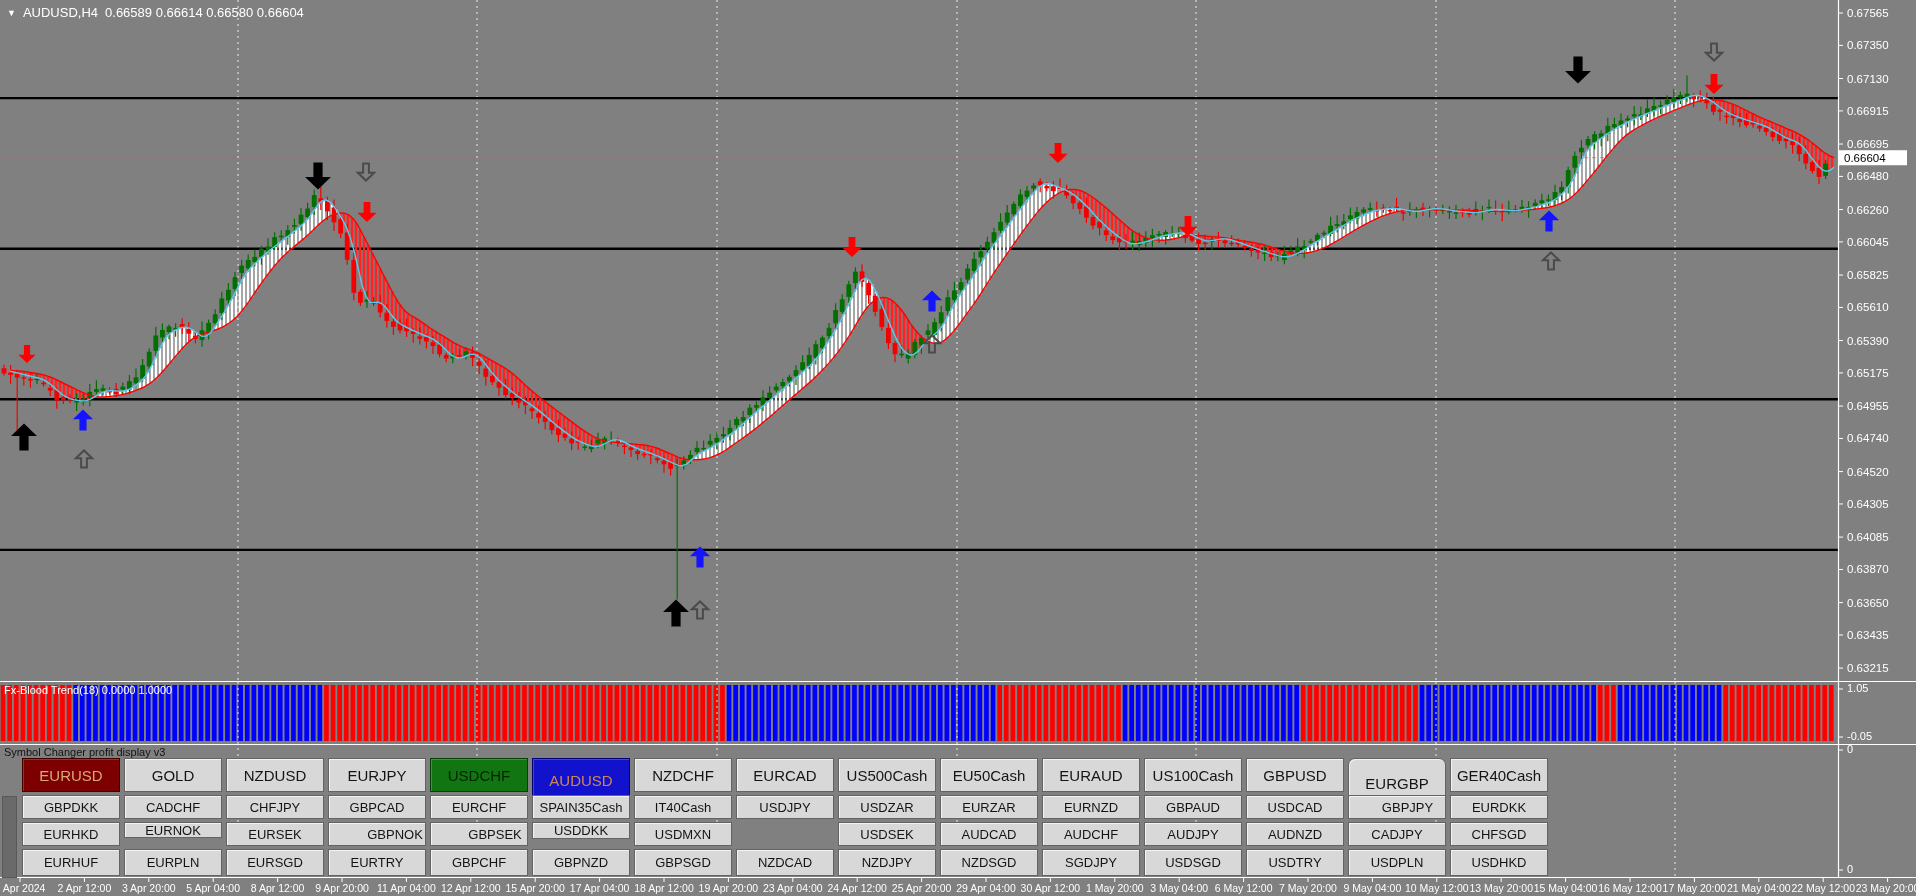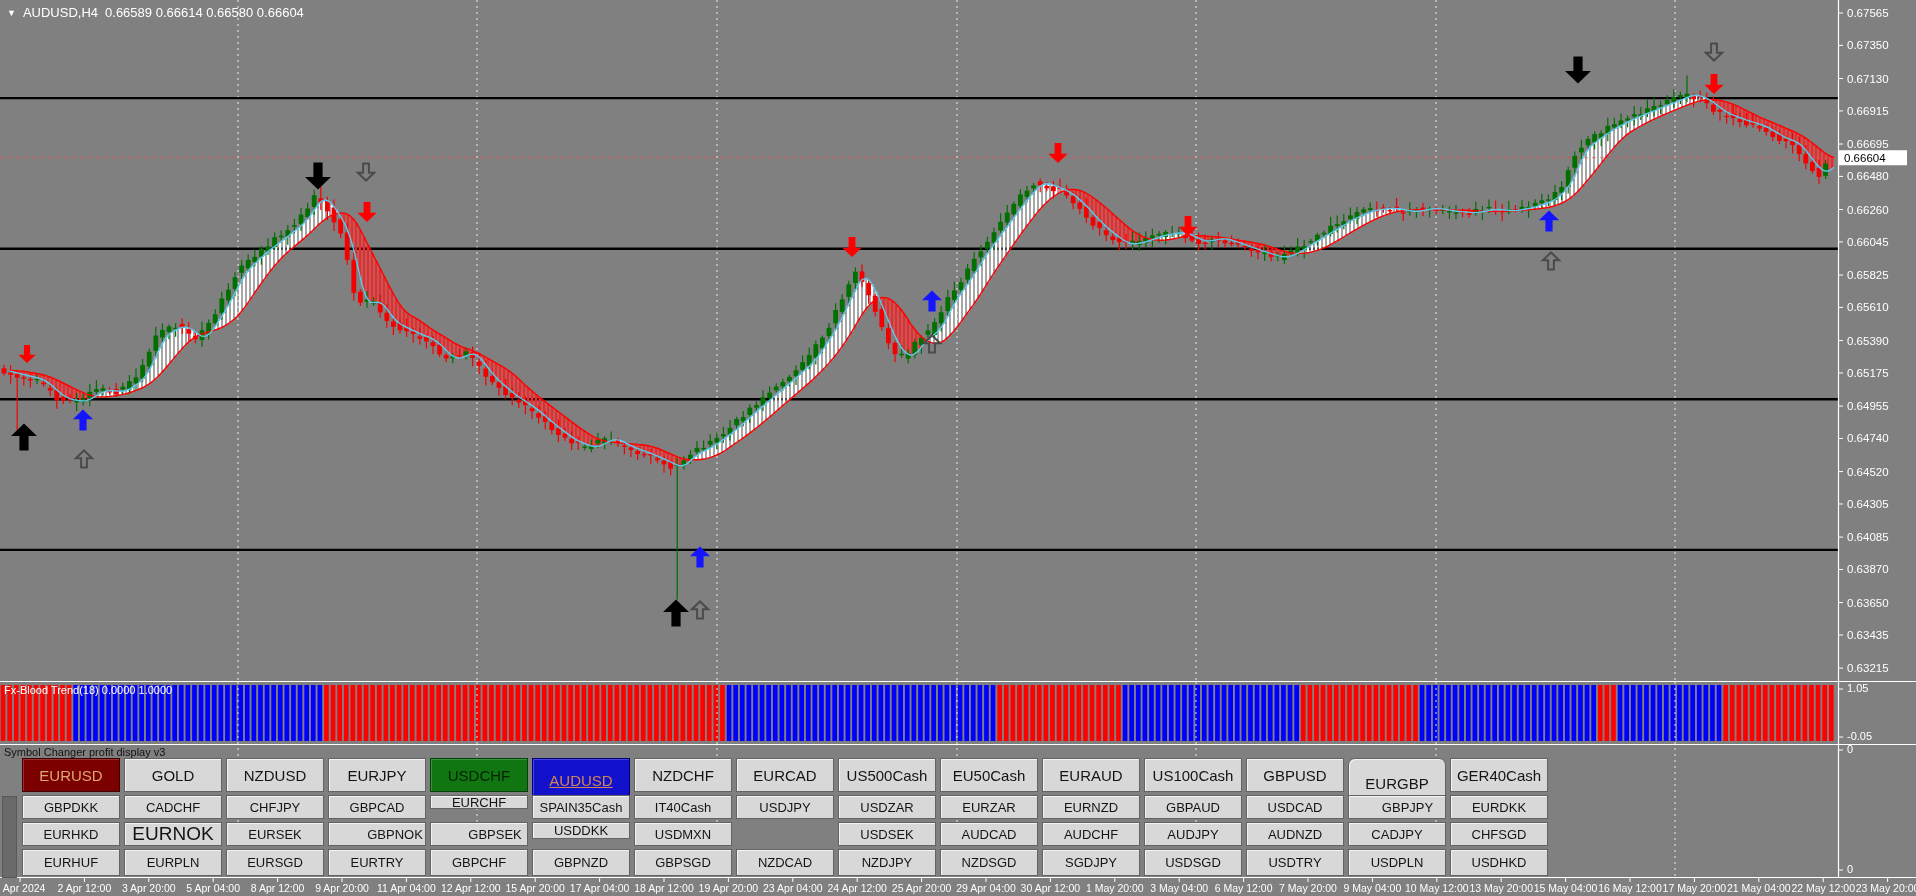--- a/index.html
+++ b/index.html
@@ -1487,51 +1487,51 @@
   <div class="fx-label">Fx-Blood Trend(18) 0.0000 1.0000</div>
   <div class="sc-label">Symbol Changer profit display v3</div>
   <div class="handle"></div>
   <div id="btn-rows">
       <div class="btn-row" style="top: 758px;">
         <button class="sym-btn dark-red" style="height: 34px; font-size: 15px;">EURUSD</button>
         <button class="sym-btn" style="height: 34px; font-size: 15px;">GOLD</button>
         <button class="sym-btn" style="height: 34px; font-size: 15px;">NZDUSD</button>
         <button class="sym-btn" style="height: 34px; font-size: 15px;">EURJPY</button>
         <button class="sym-btn green" style="height: 34px; font-size: 15px;">USDCHF</button>
-        <button class="sym-btn blue" style="height: 44px; font-size: 15px; text-decoration: underline;">AUDUSD</button>
+        <button class="sym-btn blue" style="height: 44px; font-size: 15px;">AUDUSD</button>
         <button class="sym-btn" style="height: 34px; font-size: 15px;">NZDCHF</button>
         <button class="sym-btn" style="height: 34px; font-size: 15px;">EURCAD</button>
         <button class="sym-btn" style="height: 34px; font-size: 15px;">US500Cash</button>
         <button class="sym-btn" style="height: 34px; font-size: 15px;">EU50Cash</button>
         <button class="sym-btn" style="height: 34px; font-size: 15px;">EURAUD</button>
         <button class="sym-btn" style="height: 34px; font-size: 15px;">US100Cash</button>
         <button class="sym-btn" style="height: 34px; font-size: 15px;">GBPUSD</button>
         <button class="sym-btn" style="height: 50px; font-size: 15px; border-radius: 7px;">EURGBP</button>
         <button class="sym-btn" style="height: 34px; font-size: 15px;">GER40Cash</button>
       </div>
       <div class="btn-row" style="top: 795px;">
         <button class="sym-btn" style="height: 24px; font-size: 13px;">GBPDKK</button>
         <button class="sym-btn" style="height: 24px; font-size: 13px;">CADCHF</button>
         <button class="sym-btn" style="height: 24px; font-size: 13px;">CHFJPY</button>
         <button class="sym-btn" style="height: 24px; font-size: 13px;">GBPCAD</button>
-        <button class="sym-btn" style="height: 14px; font-size: 13px;">EURCHF</button>
+        <button class="sym-btn" style="height: 24px; font-size: 13px;">EURCHF</button>
         <button class="sym-btn" style="height: 24px; font-size: 13px;">SPAIN35Cash</button>
         <button class="sym-btn" style="height: 24px; font-size: 13px;">IT40Cash</button>
         <button class="sym-btn" style="height: 24px; font-size: 13px;">USDJPY</button>
         <button class="sym-btn" style="height: 24px; font-size: 13px;">USDZAR</button>
         <button class="sym-btn" style="height: 24px; font-size: 13px;">EURZAR</button>
         <button class="sym-btn" style="height: 24px; font-size: 13px;">EURNZD</button>
         <button class="sym-btn" style="height: 24px; font-size: 13px;">GBPAUD</button>
         <button class="sym-btn" style="height: 24px; font-size: 13px;">USDCAD</button>
         <button class="sym-btn" style="height: 24px; font-size: 13px; padding-left: 21px;">GBPJPY</button>
         <button class="sym-btn" style="height: 24px; font-size: 13px;">EURDKK</button>
       </div>
       <div class="btn-row" style="top: 822px;">
         <button class="sym-btn" style="height: 24px; font-size: 13px;">EURHKD</button>
-        <button class="sym-btn" style="height: 24px; font-size: 19px;">EURNOK</button>
+        <button class="sym-btn" style="height: 16px; font-size: 13px;">EURNOK</button>
         <button class="sym-btn" style="height: 24px; font-size: 13px;">EURSEK</button>
         <button class="sym-btn" style="height: 24px; font-size: 13px; padding-left: 36px;">GBPNOK</button>
         <button class="sym-btn" style="height: 24px; font-size: 13px; padding-left: 32px;">GBPSEK</button>
         <button class="sym-btn" style="height: 17px; font-size: 13px;">USDDKK</button>
         <button class="sym-btn" style="height: 24px; font-size: 13px;">USDMXN</button>
         <button class="sym-btn" style="height: 24px; font-size: 13px; margin-top: 28px;">USDNOK</button>
         <button class="sym-btn" style="height: 24px; font-size: 13px;">USDSEK</button>
         <button class="sym-btn" style="height: 24px; font-size: 13px;">AUDCAD</button>
         <button class="sym-btn" style="height: 24px; font-size: 13px;">AUDCHF</button>
         <button class="sym-btn" style="height: 24px; font-size: 13px;">AUDJPY</button>

